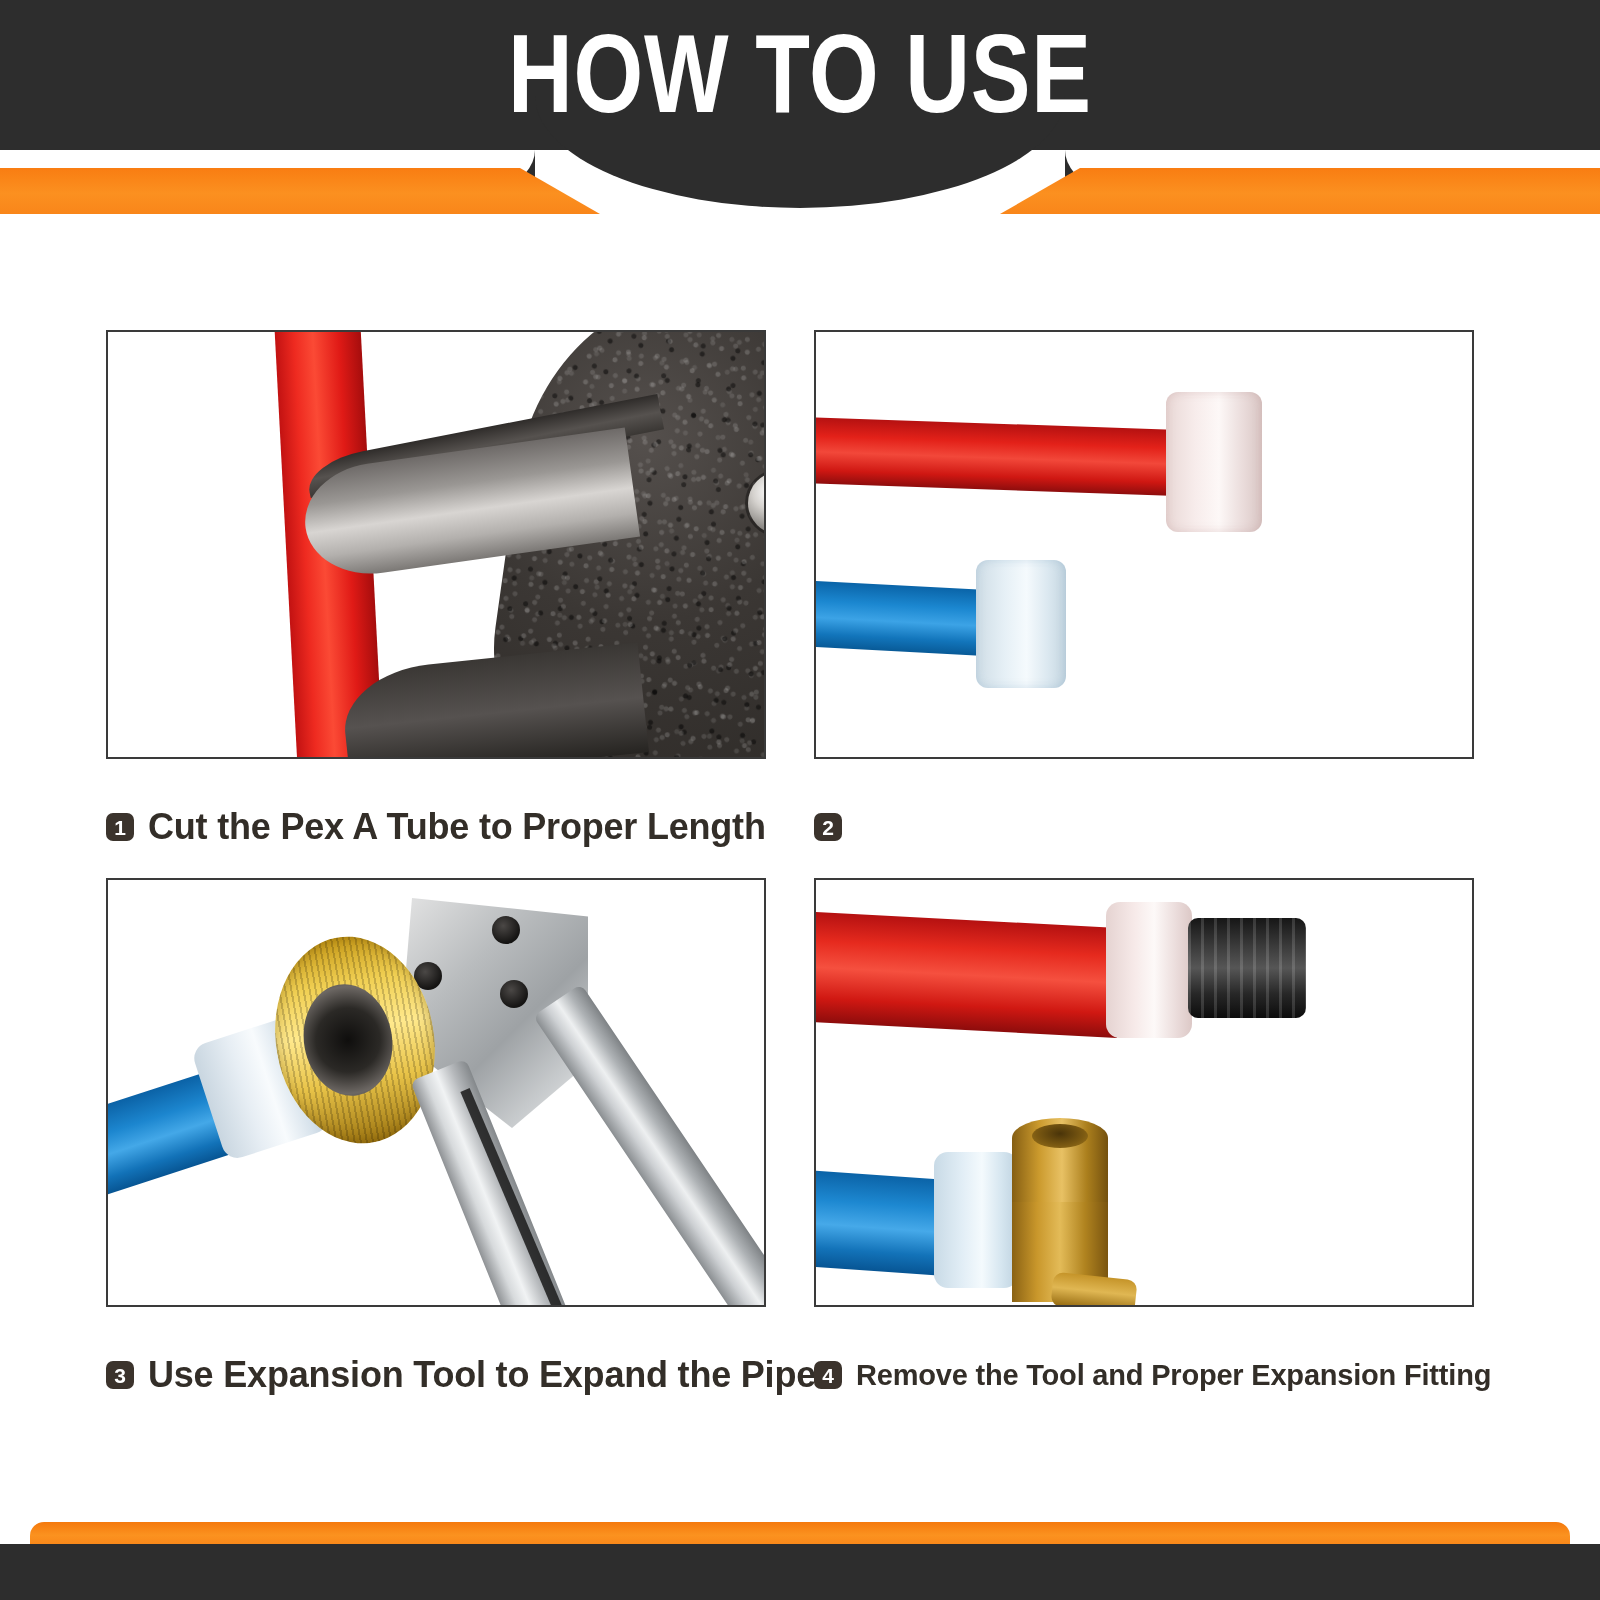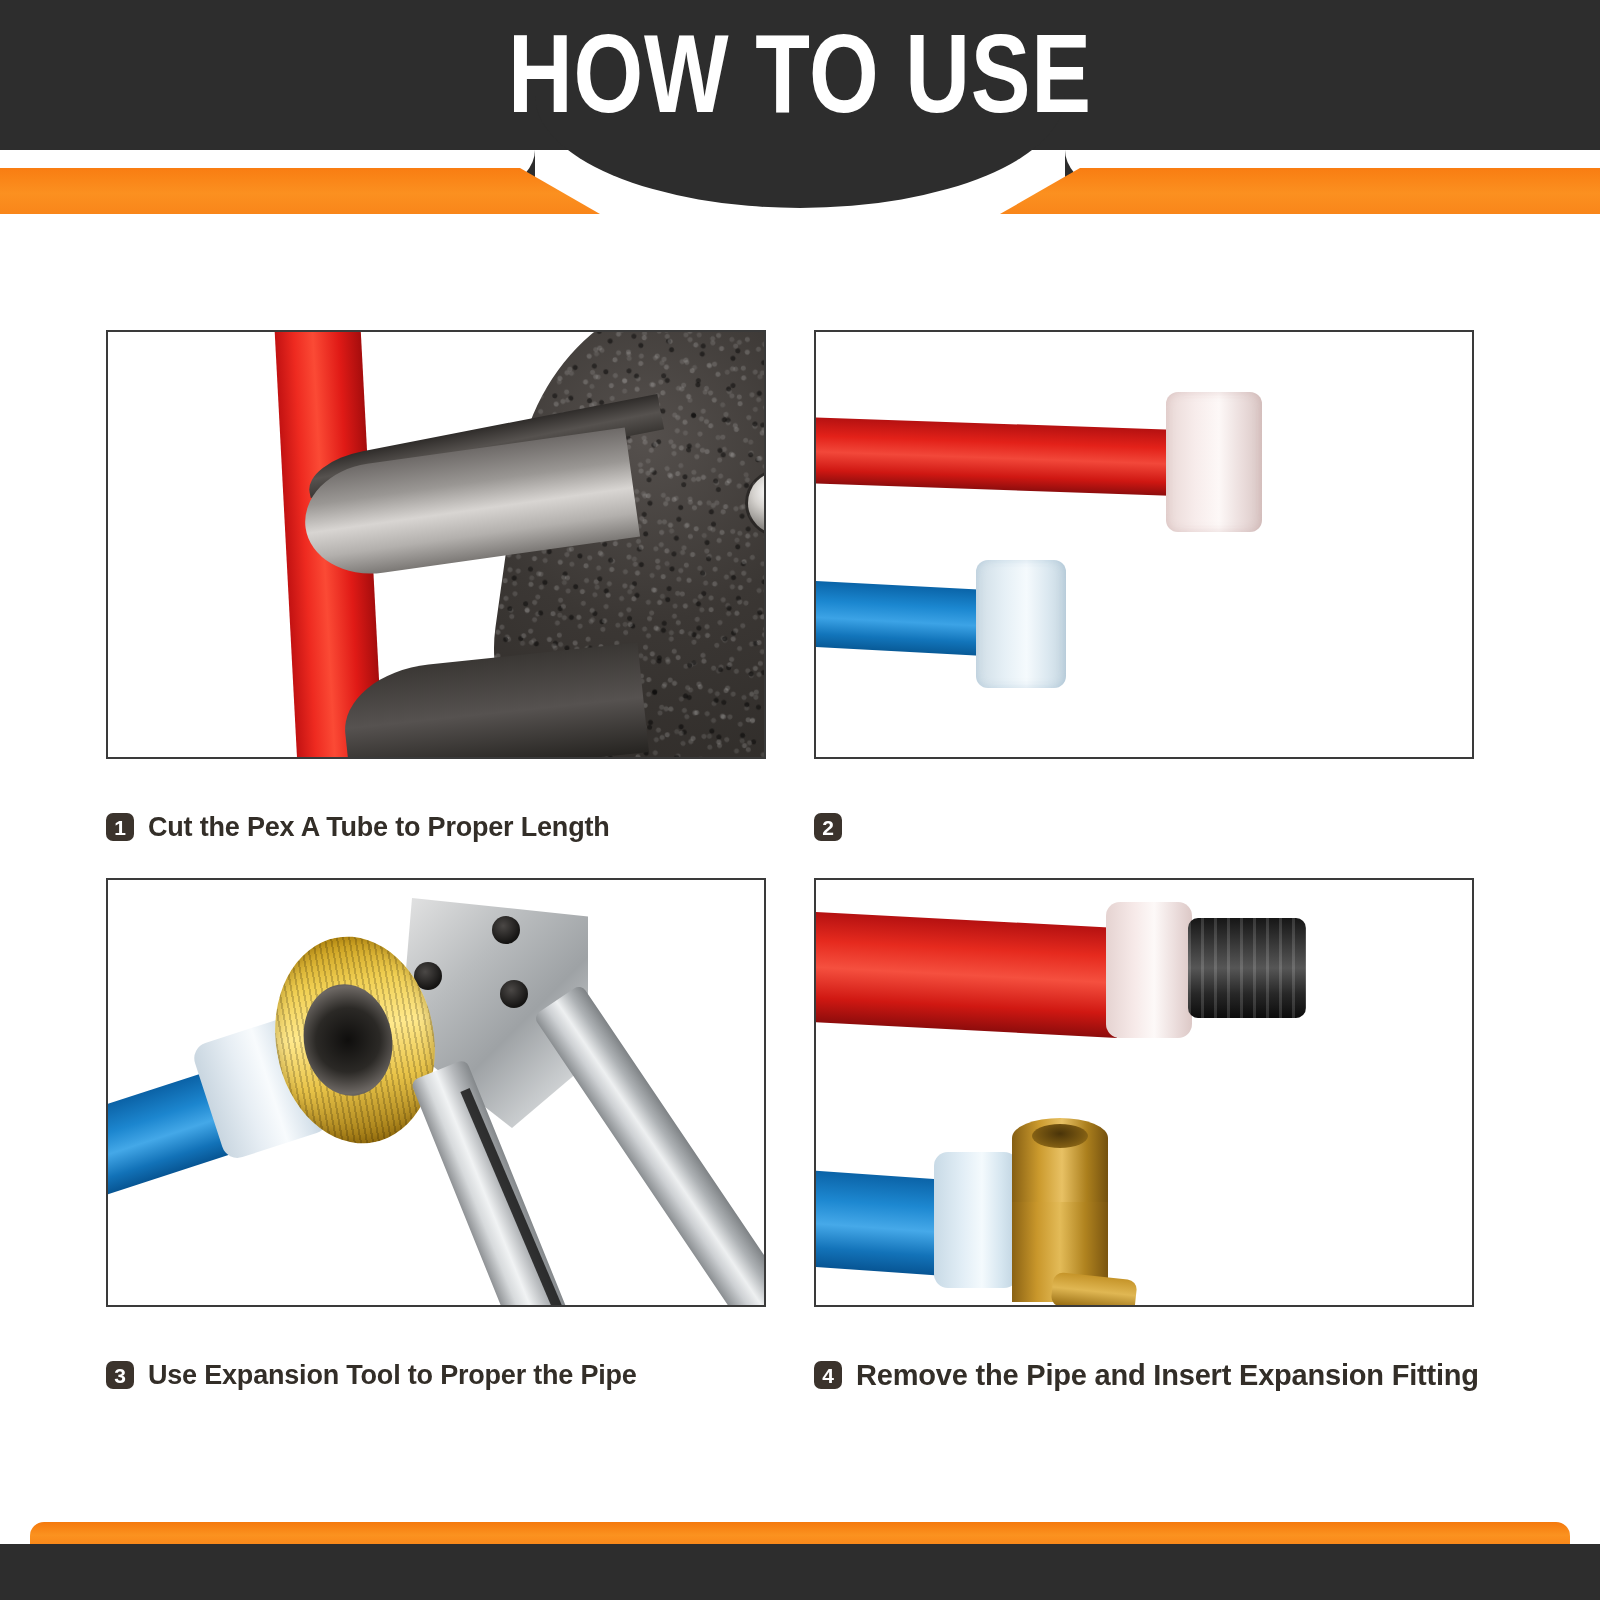--- a/index.html
+++ b/index.html
@@ -90,21 +90,21 @@
     background:#3b332c;
     border-radius:7px;
     color:#ffffff;
     font-size:21px;font-weight:bold;
     display:flex;align-items:center;justify-content:center;
     line-height:1;
     margin-right:14px;
   }
   .caption-text{
     color:#332e28;
-    font-size:27px;
+    font-size:36px;
     font-weight:bold;
     white-space:nowrap;
     letter-spacing:-0.2px;
   }
   #step-cell-4 .caption-text{font-size:29px;}
 
   
   #photo1-tube{
     position:absolute;left:178px;top:-8px;width:86px;height:445px;
     background:linear-gradient(90deg,#c21212 0%,#ee2a20 22%,#fb4a35 44%,#e01a16 74%,#a50d0d 100%);
@@ -358,38 +358,38 @@
       <div class="photo3-hole" id="photo3-hole-2"></div>
       <div class="photo3-hole" id="photo3-hole-3"></div>
       <div id="photo3-head"></div>
       <div id="photo3-head-inner"></div>
       <div id="photo3-handle-b"></div>
       <div id="photo3-handle-a"></div>
       <div id="photo3-handle-gap"></div>
     </div>
     <div class="caption-row">
       <div class="step-badge">3</div>
-      <div class="caption-text">Use Expansion Tool to Proper the Pipe</div>
+      <div class="caption-text">Use Expansion Tool to Expand the Pipe</div>
     </div>
   </div>
 
   <div class="step-cell" id="step-cell-4">
     <div class="photo-frame">
       <div id="photo4-red-pipe"></div>
       <div id="photo4-red-ring"></div>
       <div id="photo4-barb"></div>
       <div id="photo4-blue-pipe"></div>
       <div id="photo4-blue-ring"></div>
       <div id="photo4-brass-body"></div>
       <div id="photo4-brass-riser"></div>
       <div id="photo4-brass-bore"></div>
       <div id="photo4-brass-ear"></div>
     </div>
     <div class="caption-row">
       <div class="step-badge">4</div>
-      <div class="caption-text">Remove the Pipe and Insert Expansion Fitting</div>
+      <div class="caption-text">Remove the Tool and Proper Expansion Fitting</div>
     </div>
   </div>
 
 </div>
 
 <div id="orange-bottom-bar"></div>
 <div id="footer-band"></div>
 
 </body></html>

